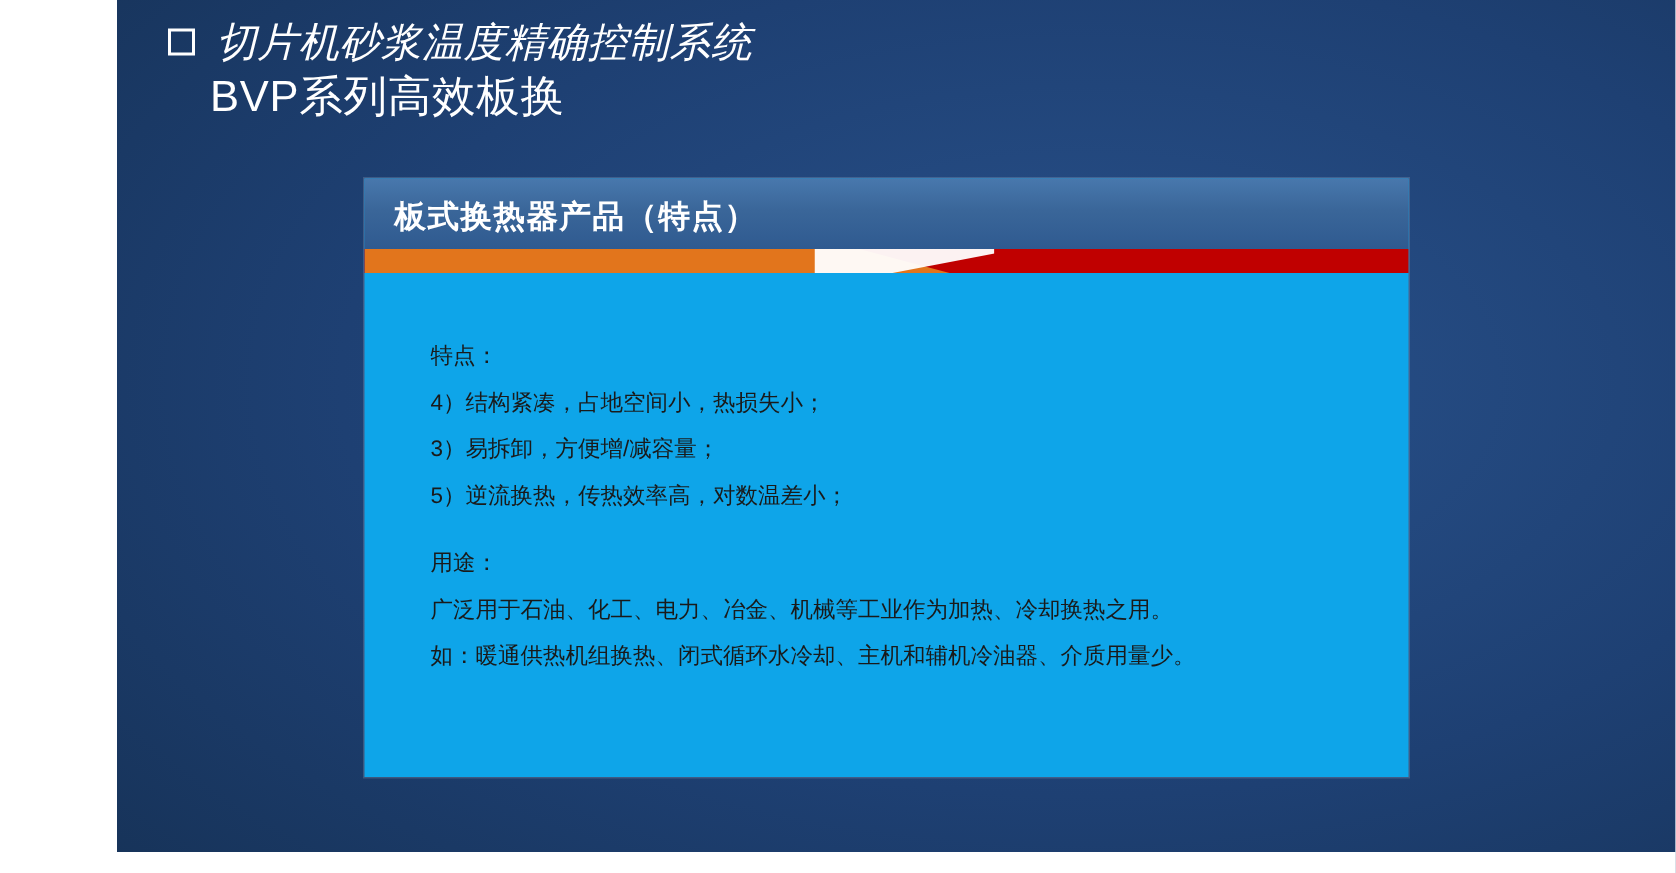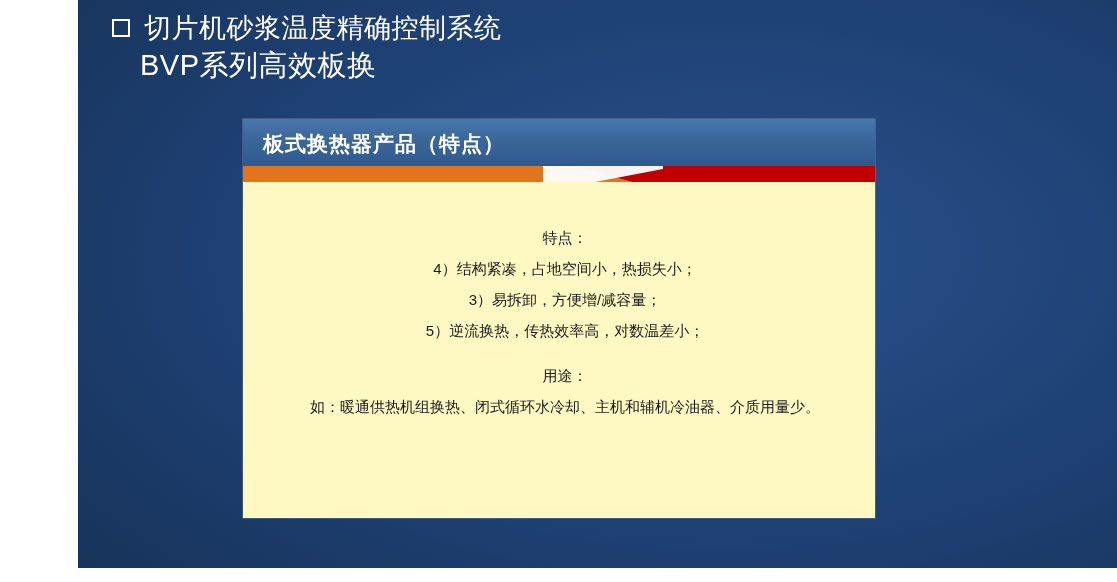--- a/index.html
+++ b/index.html
@@ -50,20 +50,21 @@
     top: 10px;
     width: 800px;
     color: #ffffff;
   }
   .title-line1 {
     display: flex;
     align-items: center;
     font-size: 27px;
     line-height: 36px;
     letter-spacing: 0.5px;
+    font-style: italic;
   }
   .bullet-square {
     display: inline-block;
     width: 14px;
     height: 14px;
     border: 2.5px solid #ffffff;
     margin-right: 14px;
     flex: 0 0 auto;
     background: transparent;
   }
@@ -71,23 +72,23 @@
     font-size: 29px;
     line-height: 38px;
     padding-left: 28px;
     letter-spacing: 0.5px;
   }
 
   .card {
     position: absolute;
     left: 243px;
     top: 119px;
-    width: 632px;
+    width: 696px;
     height: 399px;
-    background: #fef9c3;
+    background: #0ea5e9;
     box-shadow: 0 0 0 1px rgba(255,255,255,0.15);
   }
   .card-header {
     position: relative;
     height: 47px;
     background: linear-gradient(to bottom, #4878ad 0%, #3a6699 45%, #2f5a90 100%);
     overflow: hidden;
   }
   .card-header-text {
     position: absolute;
@@ -124,21 +125,20 @@
     opacity: 0.95;
   }
   .card-body {
     padding: 40px 32px 20px 44px;
     color: #1a1a1a;
   }
   .body-line {
     font-size: 15px;
     line-height: 31px;
     white-space: nowrap;
-    text-align: center;
   }
   .body-line.gap-top {
     margin-top: 14px;
   }
 </style>
 </head>
 <body>
 
 <div class="slide">
 
@@ -161,17 +161,18 @@
     <div class="card-rule">
       <div class="swoosh-orange"></div>
       <div class="swoosh-white"></div>
     </div>
     <div class="card-body">
       <div class="body-line">特点：</div>
       <div class="body-line">4）结构紧凑，占地空间小，热损失小；</div>
       <div class="body-line">3）易拆卸，方便增/减容量；</div>
       <div class="body-line">5）逆流换热，传热效率高，对数温差小；</div>
       <div class="body-line gap-top">用途：</div>
+      <div class="body-line">广泛用于石油、化工、电力、冶金、机械等工业作为加热、冷却换热之用。</div>
       <div class="body-line">如：暖通供热机组换热、闭式循环水冷却、主机和辅机冷油器、介质用量少。</div>
     </div>
   </div>
 
 </div>
 
 </body></html>

